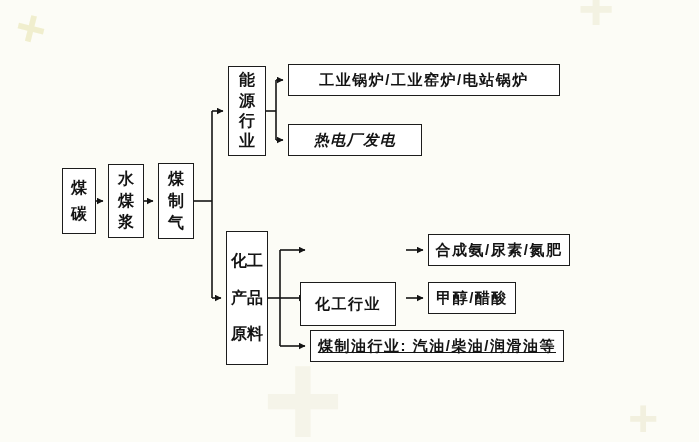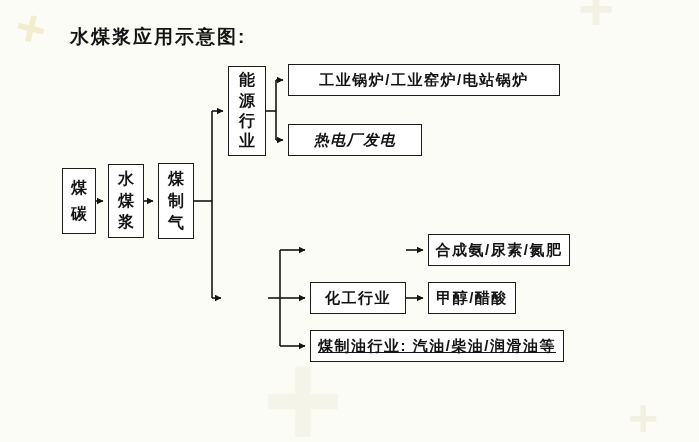--- a/index.html
+++ b/index.html
@@ -65,35 +65,34 @@
   
   #node-coal        { left: 62px;  top: 168px; width: 34px;  height: 66px; }
   #node-slurry      { left: 108px; top: 164px; width: 36px;  height: 74px; }
   #node-coalgas     { left: 158px; top: 163px; width: 36px;  height: 76px; }
   #node-energy      { left: 228px; top: 66px;  width: 38px;  height: 90px; }
   #node-boilers     { left: 288px; top: 64px;  width: 272px; height: 32px; }
   #node-thermal     { left: 288px; top: 124px; width: 134px; height: 32px; font-style: italic; }
   #node-chem        { left: 226px; top: 231px; width: 42px;  height: 134px; }
   #node-fert-ind    { left: 310px; top: 234px; width: 96px;  height: 32px; }
   #node-fert-prod   { left: 428px; top: 234px; width: 142px; height: 32px; }
-  #node-chem-ind    { left: 310px; top: 282px; width: 96px;  height: 32px; }
+  #node-chem-ind    { left: 300px; top: 282px; width: 96px;  height: 44px; }
   #node-chem-prod   { left: 428px; top: 282px; width: 88px;  height: 32px; }
   #node-oil         { left: 310px; top: 330px; width: 254px; height: 32px; text-decoration: underline; }
 </style>
 </head>
 <body>
 
 <div id="canvas">
 
   <div class="wm" style="left:16px; top:2px; font-size:52px; color:#e7e4ae; transform:rotate(14deg);">+</div>
   <div class="wm" style="left:578px; top:-22px; font-size:62px; color:#edebd2;">+</div>
   <div class="wm" style="left:262px; top:330px; font-size:140px; color:#f1efdf;">+</div>
   <div class="wm" style="left:628px; top:392px; font-size:52px; color:#ebe8cd;">+</div>
 
-  <div id="title">水煤浆应用示意图:</div>
 
   <svg id="connectors" width="699" height="442" viewBox="0 0 699 442">
     <defs>
       <marker id="arr" markerWidth="8" markerHeight="8" refX="6.5" refY="3.5" orient="auto" markerUnits="userSpaceOnUse">
         <path d="M0,0 L7,3.5 L0,7 Z" fill="#141414"></path>
       </marker>
     </defs>
     <g stroke="#141414" stroke-width="1.6" fill="none">
 
       <line x1="96" y1="201" x2="103" y2="201" marker-end="url(#arr)"></line>
@@ -142,19 +141,24 @@
   <div class="box vbox" id="node-energy">
     <span>能</span>
     <span>源</span>
     <span>行</span>
     <span>业</span>
   </div>
 
   <div class="box hbox" id="node-boilers">工业锅炉/工业窑炉/电站锅炉</div>
   <div class="box hbox" id="node-thermal">热电厂发电</div>
 
+  <div class="box vbox" id="node-chem">
+    <span>化工</span>
+    <span>产品</span>
+    <span>原料</span>
+  </div>
 
   <div class="box hbox" id="node-fert-prod">合成氨/尿素/氮肥</div>
   <div class="box hbox" id="node-chem-ind">化工行业</div>
   <div class="box hbox" id="node-chem-prod">甲醇/醋酸</div>
   <div class="box hbox" id="node-oil">煤制油行业: 汽油/柴油/润滑油等</div>
 
 </div>
 
 </body></html>

